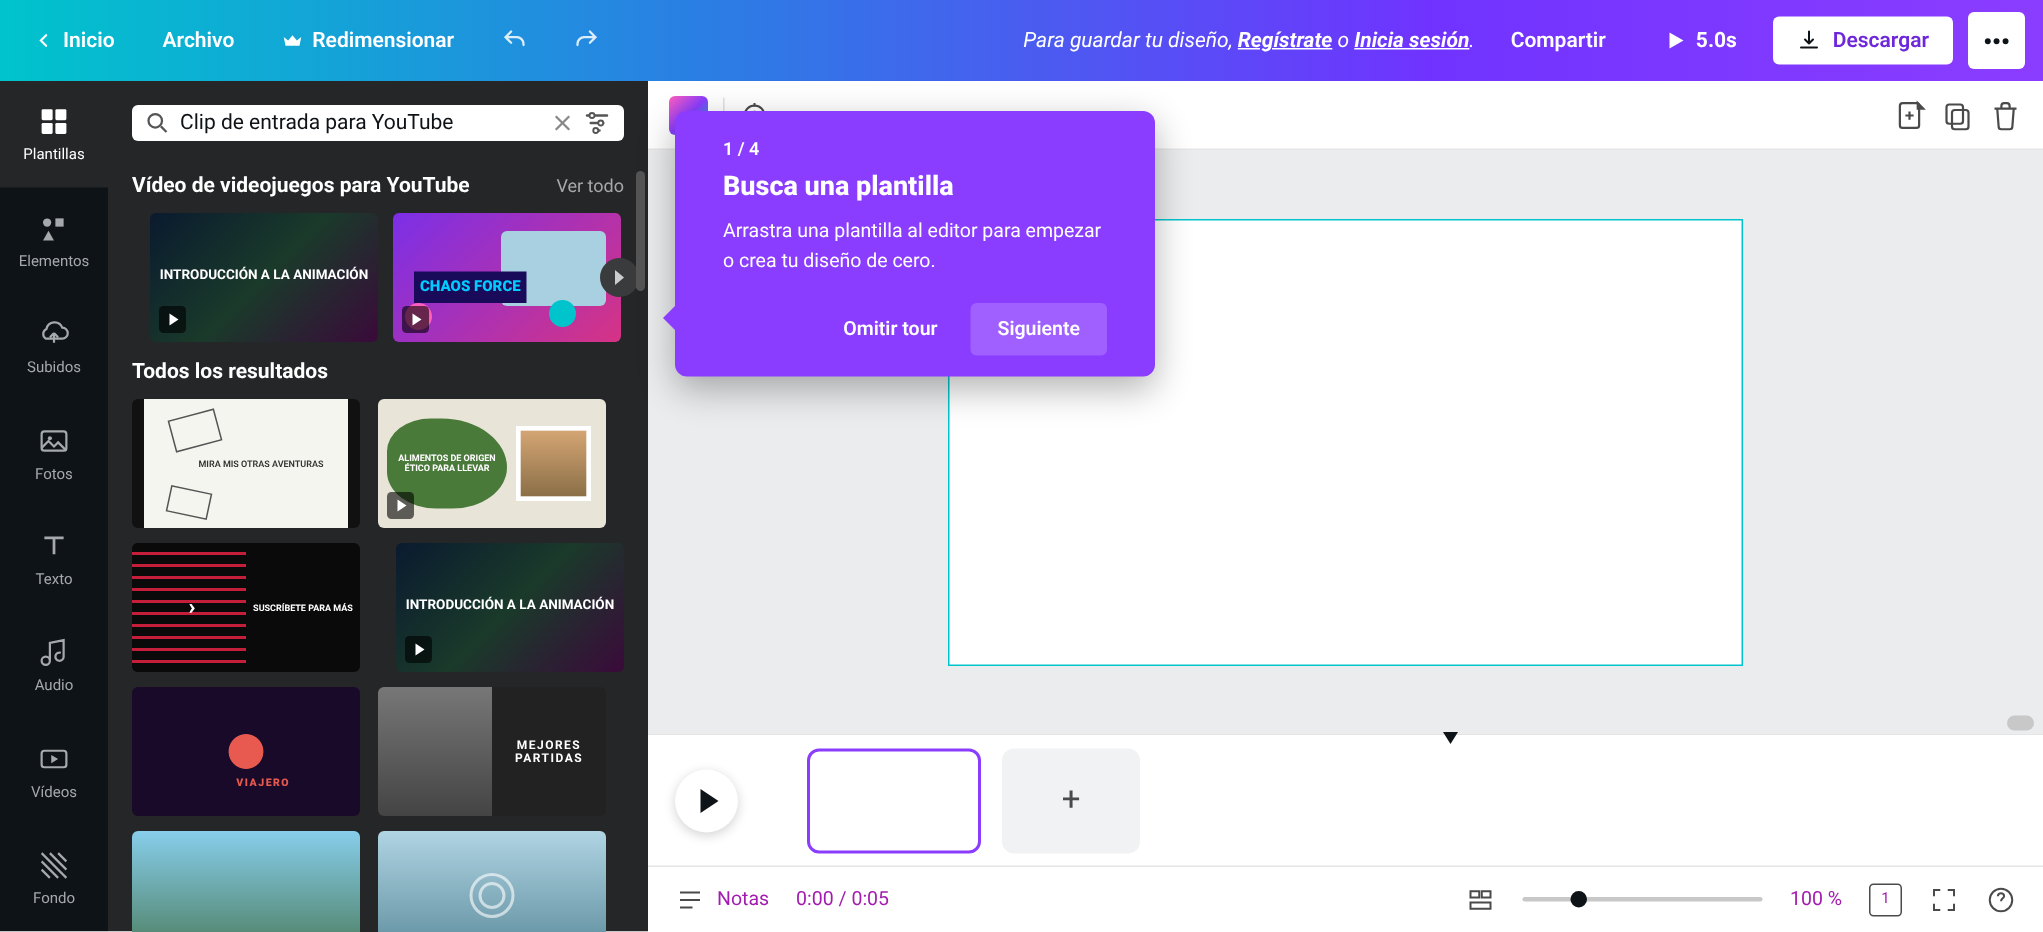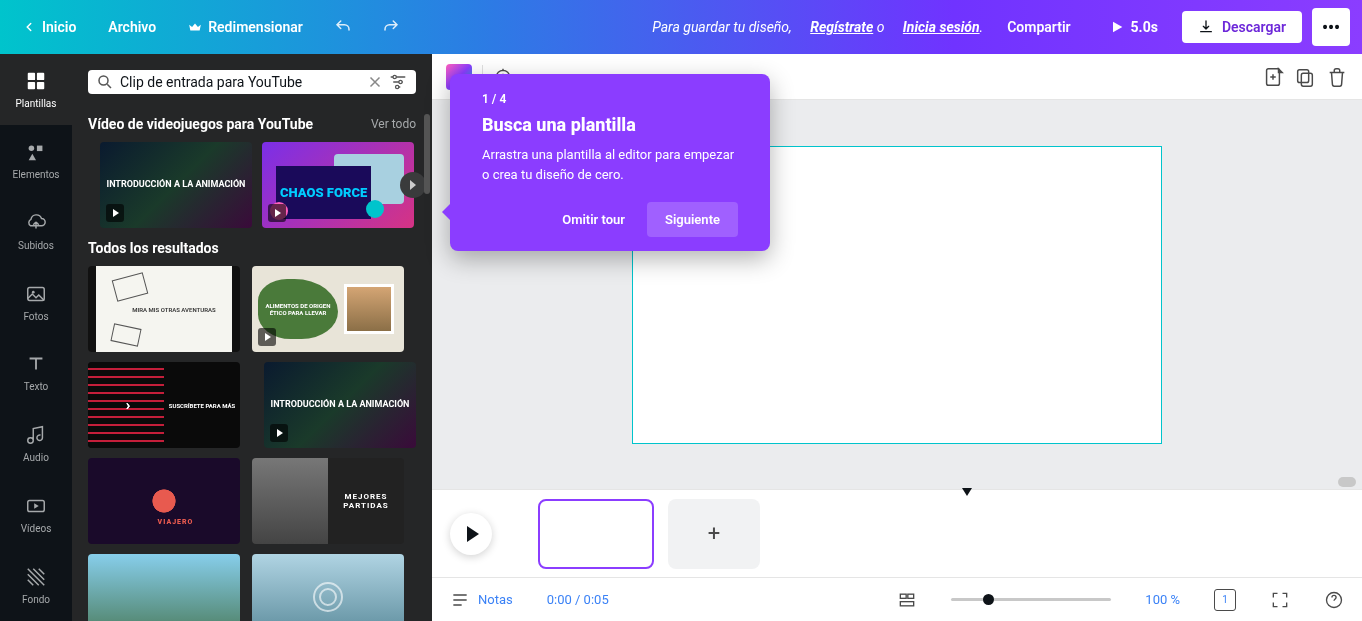--- a/index.html
+++ b/index.html
@@ -6,21 +6,21 @@
 body { width: 1362px; height: 621px; overflow: hidden; background: #fff; position: relative; }
 
 
 .header { height: 54px; background: linear-gradient(90deg, #00c4cc 0%, #2b7de4 35%, #7033ff 70%, #8b3dff 100%); display: flex; align-items: center; padding: 0 12px; color: #fff; }
 .header-left { display: flex; align-items: center; gap: 12px; }
 .header-btn { display: flex; align-items: center; gap: 6px; padding: 8px 10px; border-radius: 4px; font-size: 14px; font-weight: 600; cursor: pointer; }
 .header-btn svg { width: 14px; height: 14px; fill: #fff; }
 .header-spacer { flex: 1; }
 .header-right { display: flex; align-items: center; gap: 10px; }
 .save-msg { font-style: italic; font-size: 14px; }
-.save-msg .link { text-decoration: underline; font-weight: 700; margin-left: 15px; }
+.save-msg .link { text-decoration: underline; font-weight: 700; }
 .btn-ghost { padding: 8px 14px; border-radius: 4px; font-size: 14px; font-weight: 600; cursor: pointer; }
 .btn-play { display: flex; align-items: center; gap: 6px; padding: 8px 14px; border-radius: 4px; font-size: 14px; font-weight: 700; }
 .btn-download { background: #fff; color: #6d28d9; padding: 8px 16px; border-radius: 4px; display: flex; align-items: center; gap: 8px; font-weight: 600; font-size: 14px; }
 .btn-more { background: #fff; color: #0e1318; width: 38px; height: 38px; border-radius: 4px; display: flex; align-items: center; justify-content: center; font-weight: 900; }
 .icon-btn-h { width: 36px; height: 36px; display: flex; align-items: center; justify-content: center; color: #fff; opacity: 0.85; }
 
 
 .main { display: flex; height: calc(100% - 54px); }
 
 
@@ -44,21 +44,21 @@
 .thumb-row { display: flex; gap: 10px; position: relative; }
 .thumb { width: 152px; height: 86px; border-radius: 4px; background: #111; position: relative; overflow: hidden; cursor: pointer; }
 .thumb .play-badge { position: absolute; left: 6px; bottom: 6px; width: 18px; height: 18px; background: rgba(0,0,0,.6); border-radius: 3px; display: flex; align-items: center; justify-content: center; }
 .thumb .play-badge::after { content: ""; border-left: 6px solid #fff; border-top: 4px solid transparent; border-bottom: 4px solid transparent; margin-left: 2px; }
 .row-arrow { position: absolute; right: -10px; top: 50%; transform: translateY(-50%); width: 26px; height: 26px; border-radius: 50%; background: #3a3b3c; display: flex; align-items: center; justify-content: center; cursor: pointer; }
 .row-arrow::after { content: ""; border-left: 6px solid #ccc; border-top: 5px solid transparent; border-bottom: 5px solid transparent; }
 .grid { display: grid; grid-template-columns: 1fr 1fr; gap: 10px; }
 .t1 { background: linear-gradient(135deg,#0a1a2f,#1a3a2a,#3a0a3a); display:flex; align-items:center; justify-content:center;margin-left:12px; }
 .t1-txt { color:#fff; font-size:9px; font-weight:700; text-align:center; line-height:1.3; }
 .t2 { background: linear-gradient(135deg,#7b2fe8,#d63384); }
-.t2-badge { position:absolute; left:14px; top:24px; background:#1a0a5a; color:#0cf; font-size:13px; font-weight:900; padding:19px 4px; }
+.t2-badge { position:absolute; left:14px; top:39px; background:#1a0a5a; color:#0cf; font-size:10px; font-weight:900; padding:5px 4px; }
 .t2-img { position:absolute; right:10px; top:12px; width:70px; height:50px; background:#a8d0e0; border-radius:4px; }
 .t2 .circ { position:absolute; width:18px; height:18px; border-radius:50%; }
 .t3 { background:#f5f5f0; border-left:8px solid #111; border-right:8px solid #111; display:flex; align-items:center; justify-content:center; position:relative; }
 .t3::before { content:""; position:absolute; left:18px; top:10px; width:30px; height:20px; border:1px solid #555; transform:rotate(-15deg); }
 .t3::after { content:""; position:absolute; left:16px; bottom:8px; width:26px; height:16px; border:1px solid #555; transform:rotate(12deg); }
 .t3-txt { font-size:6px; color:#333; text-align:center; font-weight:600; margin-left:20px; }
 .t4 { background:#e8e4d8; display:flex; align-items:center; }
 .t4-green { width:80px; height:60px; background:#4a7a3a; margin-left:6px; border-radius:40% 60% 50% 45%; display:flex; align-items:center; justify-content:center; }
 .t4-txt { color:#fff; font-size:6px; font-weight:700; text-align:center; }
 .t4-photo { width:50px; height:50px; background:linear-gradient(#d4a574,#8b6f47); margin-left:6px; border:3px solid #fff; }
@@ -96,21 +96,21 @@
 
 
 .timeline { height:88px; border-top:1px solid #e5e5e5; display:flex; align-items:center; padding:0 18px; gap:14px; position:relative; }
 .play-circle { width:42px; height:42px; border-radius:50%; background:#fff; box-shadow:0 2px 8px rgba(0,0,0,.18); display:flex; align-items:center; justify-content:center; cursor:pointer; }
 .play-circle::after { content:""; border-left:12px solid #0e1318; border-top:8px solid transparent; border-bottom:8px solid transparent; margin-left:3px; }
 .marker { position:absolute; left:530px; top:-2px; width:0; height:0; border-left:5px solid transparent; border-right:5px solid transparent; border-top:8px solid #0e1318; }
 .frame-thumb { width:116px; height:70px; border:2px solid #8b3dff; border-radius:8px; background:#fff; cursor:pointer; }
 .add-frame { width:92px; height:70px; border-radius:8px; background:#f1f2f3; display:flex; align-items:center; justify-content:center; cursor:pointer; font-size:22px; color:#4a4a4a; }
 
 
-.footer { height:44px; border-top:1px solid #e5e5e5; display:flex; align-items:center; padding:0 18px; gap:34px; font-size:13px; color:#3b82f6; }
+.footer { height:44px; border-top:1px solid #e5e5e5; display:flex; align-items:center; padding:0 18px; gap:18px; font-size:13px; color:#a21caf; }
 .footer-spacer { flex:1; }
 .notes-btn { display:flex; align-items:center; gap:8px; cursor:pointer; }
 .zoom-slider { width:160px; height:3px; background:#c8c8c8; border-radius:2px; position:relative; }
 .zoom-knob { position:absolute; left:20%; top:-4px; width:11px; height:11px; background:#0e1318; border-radius:50%; }
 .ft-icon { width:20px; height:20px; fill:none; stroke:#4a4a4a; stroke-width:1.6; cursor:pointer; }
 .page-ind { width:22px; height:22px; border:1.6px solid #4a4a4a; border-radius:3px; font-size:10px; display:flex; align-items:center; justify-content:center; cursor:pointer; }
 
 
 .popover { position:absolute; left:450px; top:74px; width:320px; background:#8b3dff; color:#fff; border-radius:8px; padding:18px 32px 14px; box-shadow:0 8px 24px rgba(0,0,0,.3); z-index:50; }
 .popover::before { content:""; position:absolute; left:-8px; top:130px; border-right:8px solid #8b3dff; border-top:8px solid transparent; border-bottom:8px solid transparent; }

